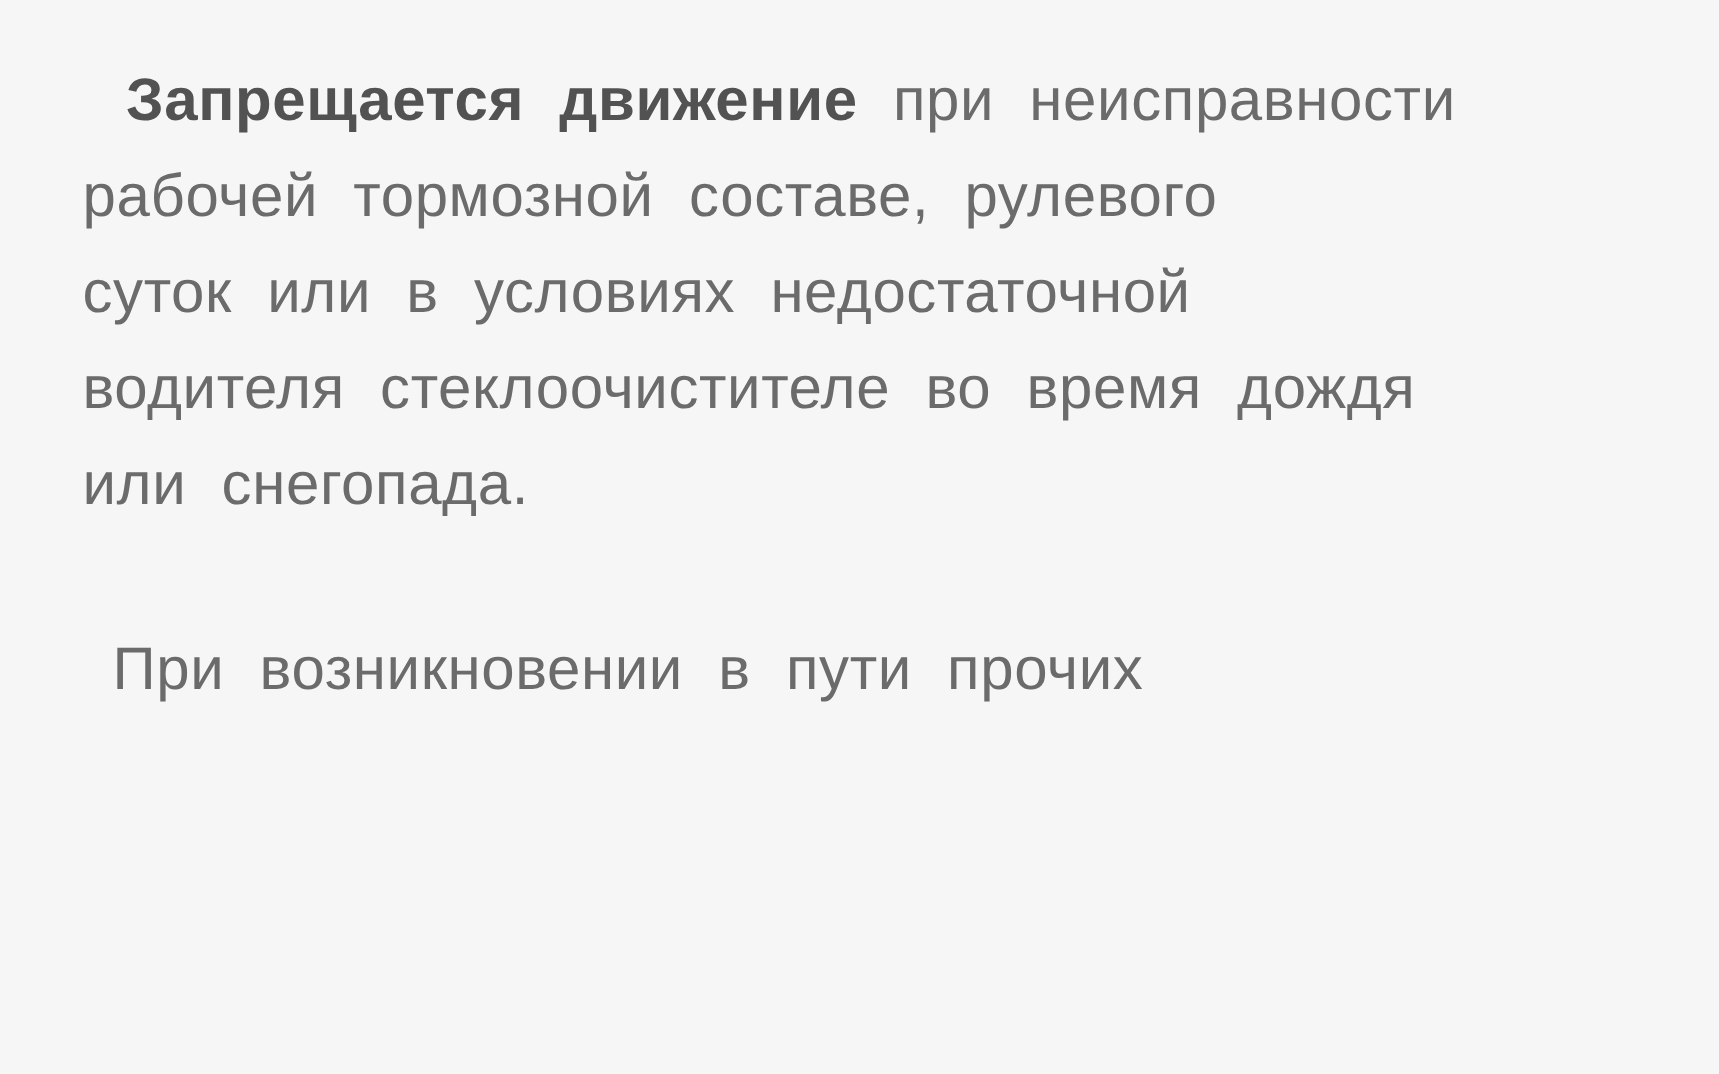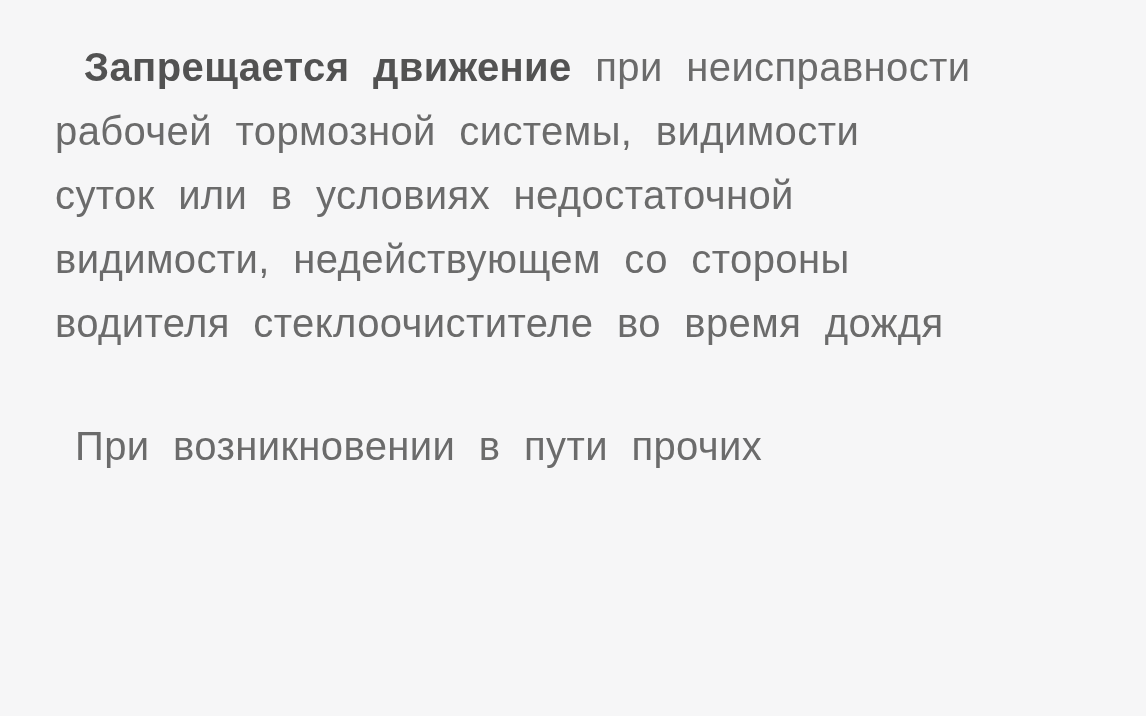--- a/index.html
+++ b/index.html
@@ -32,22 +32,22 @@
   }
   .para2 { margin-top: 59px; }
   .para2 .line { padding-left: 20px; }
 </style>
 </head>
 <body style="--bg: #f6f6f7; --fg: #6b6b6b; --fg-bold: #525252;">
 
 <div class="page">
   <div class="para para1">
     <div class="line first-line-indent"><span class="lead-bold">Запрещается движение</span> <span>при неисправности</span></div>
-    <div class="line">рабочей тормозной системы, видимости</div>
+    <div class="line">рабочей тормозной составе, рулевого</div>
     <div class="line">суток или в условиях недостаточной</div>
-    <div class="line">видимости, недействующем со стороны</div>
     <div class="line">водителя стеклоочистителе во время дождя</div>
+    <div class="line">или снегопада.</div>
   </div>
 
   <div class="para para2">
     <div class="line">При возникновении в пути прочих</div>
   </div>
 </div>
 
 </body></html>

